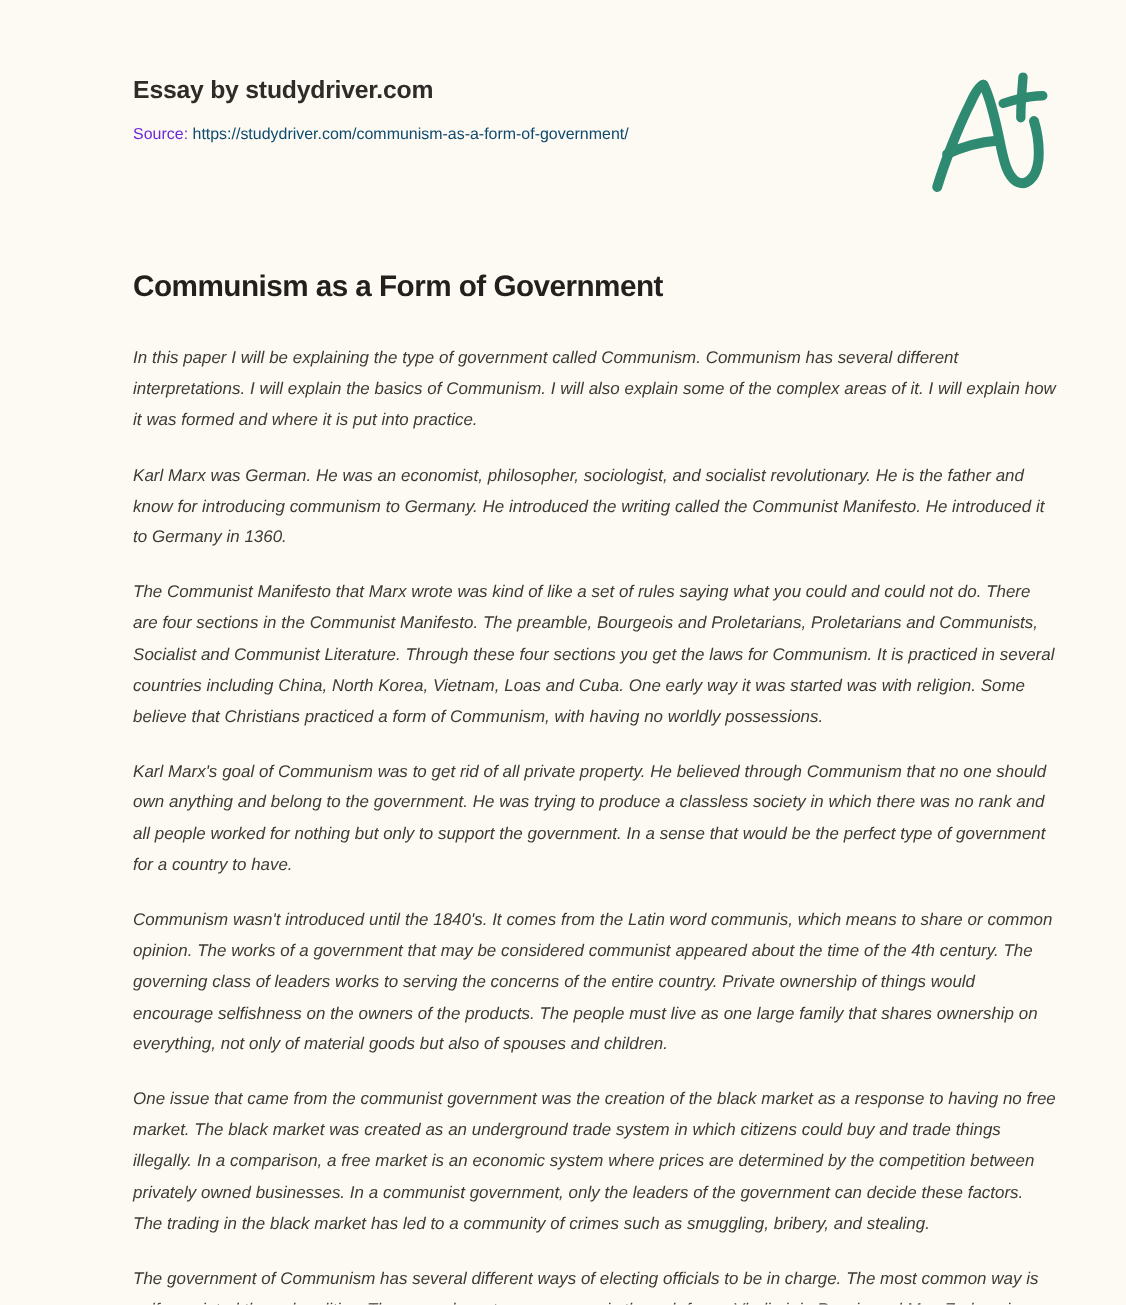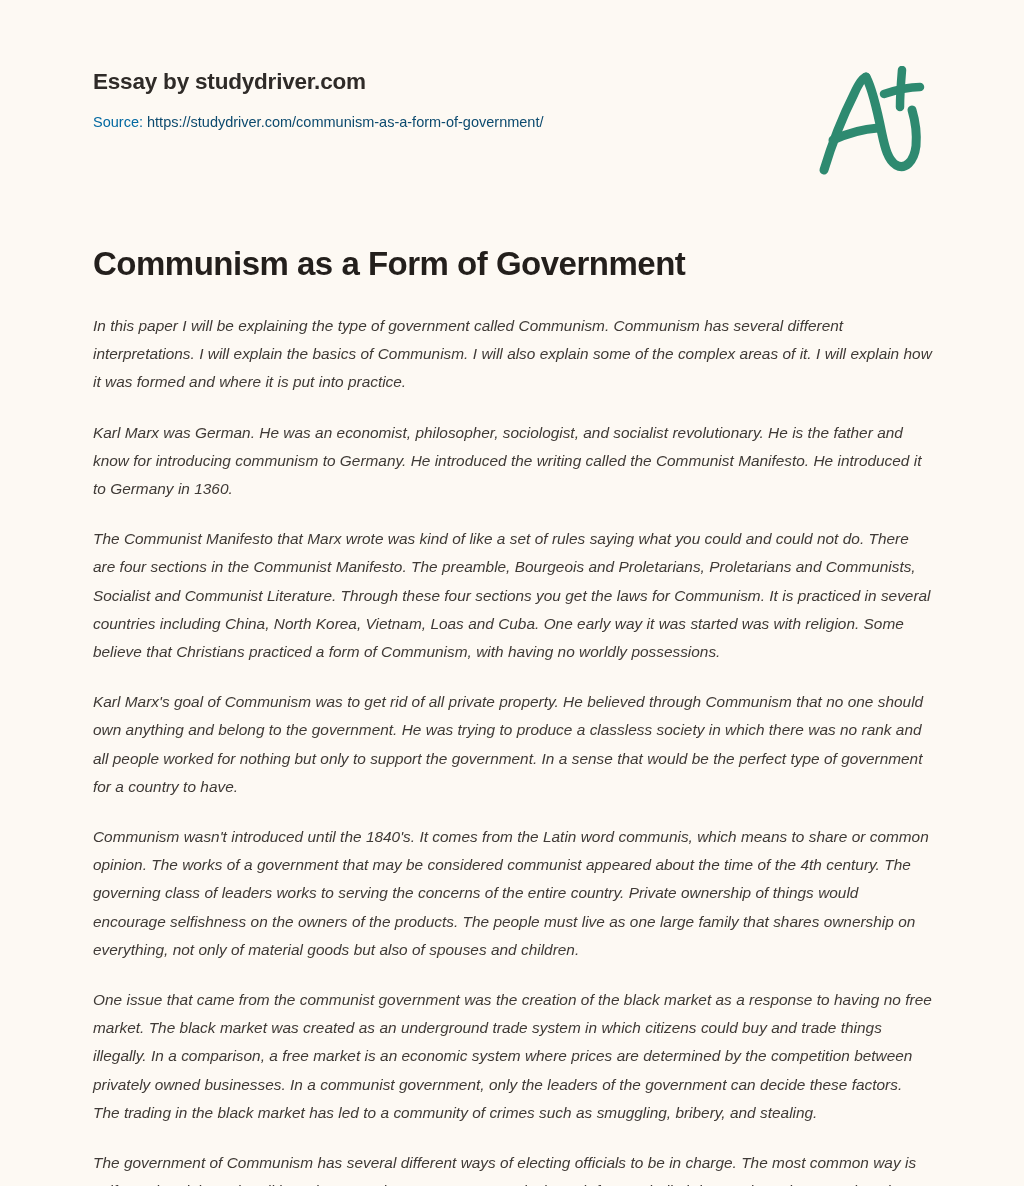--- a/index.html
+++ b/index.html
@@ -13,20 +13,21 @@
     font-family: "Liberation Sans", sans-serif;
     overflow: hidden;
     position: relative;
   }
 
   .page {
     position: relative;
     width: 840px;
     height: 1186px;
     box-sizing: border-box;
+    margin-left: 28px;
   }
 
   
   .header {
     position: absolute;
     left: 93px;
     top: 62px;
     width: 840px;
     height: 120px;
   }
@@ -44,21 +45,21 @@
   .source-line {
     font-size: 14.5px;
     color: #6f6963;
     line-height: 1.3;
     margin: 0;
     padding-top: 18px;
     white-space: nowrap;
   }
 
   .source-label {
-    color: #0369a1;
+    color: #6d28d9;
   }
 
   .source-url {
     color: #0c4a6e;
     text-decoration: none;
   }
 
   
   .logo {
     position: absolute;
@@ -73,21 +74,21 @@
     height: 112px;
   }
 
   
   .doc-title {
     position: absolute;
     left: 93px;
     top: 244px;
     width: 860px;
     margin: 0;
-    font-size: 33px;
+    font-size: 27px;
     font-weight: bold;
     color: #231f1c;
     letter-spacing: -0.5px;
     line-height: 1.2;
   }
 
   
   .body-copy {
     position: absolute;
     left: 93px;

